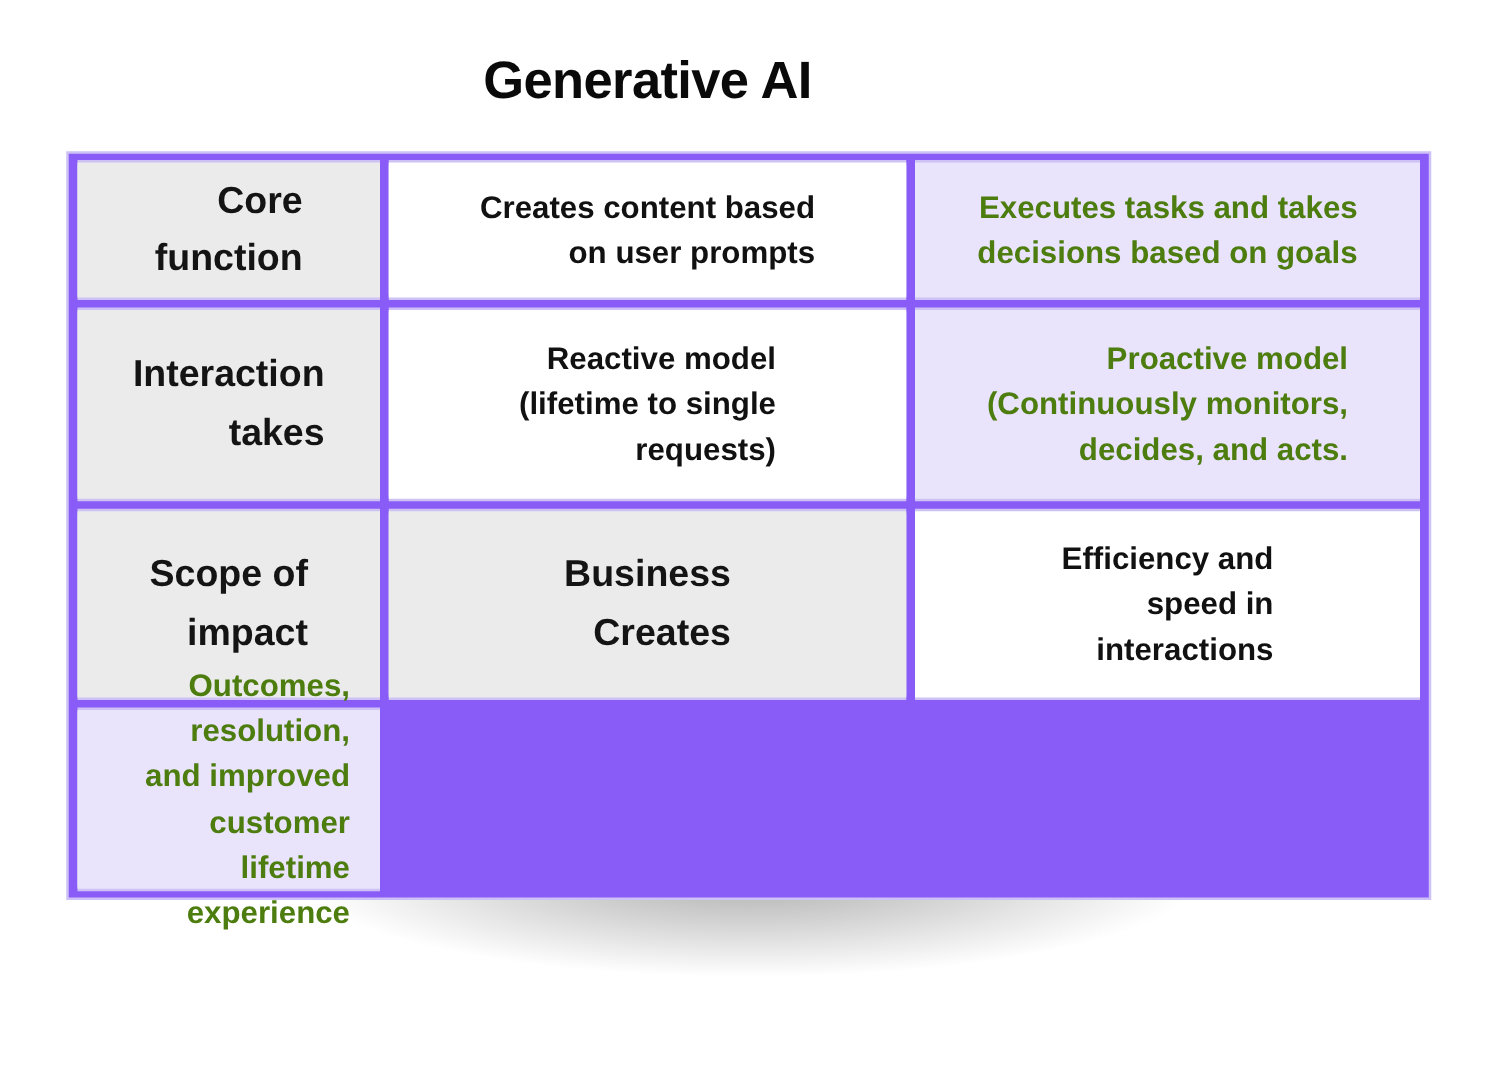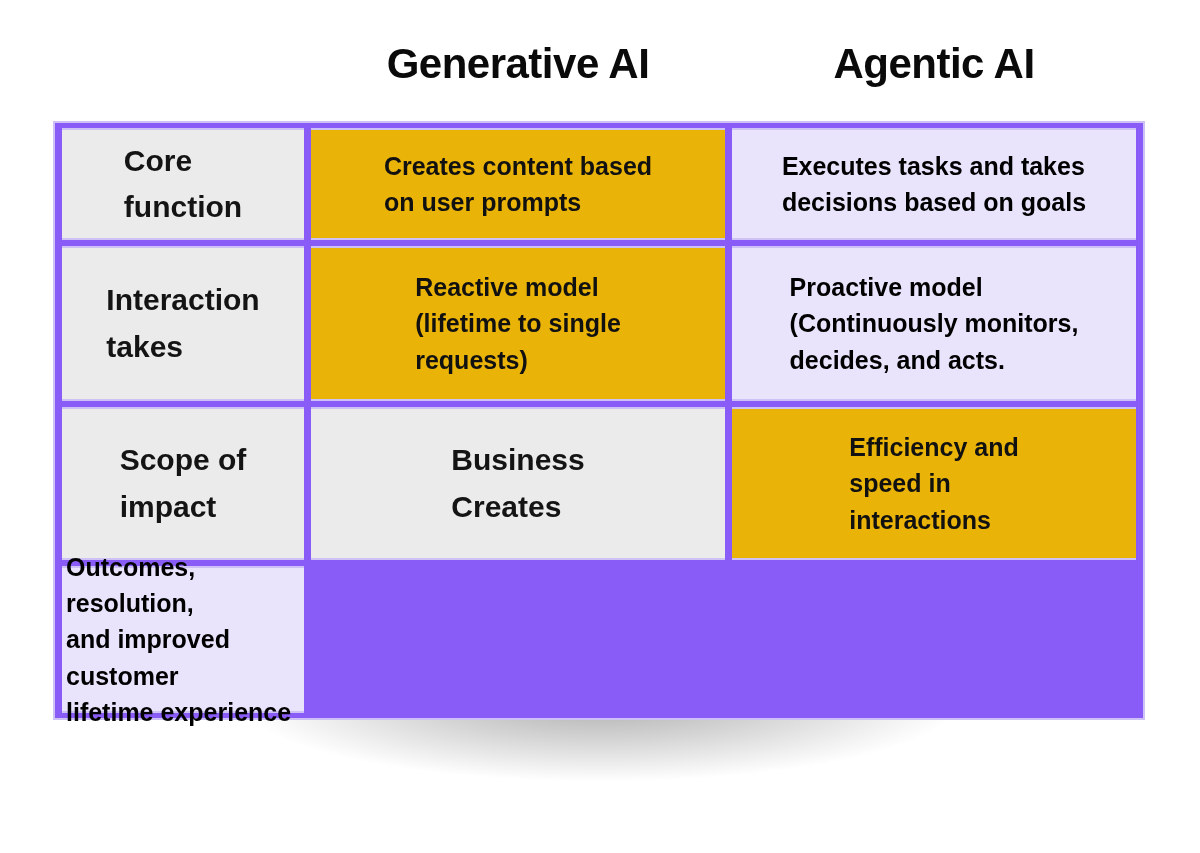--- a/index.html
+++ b/index.html
@@ -36,40 +36,39 @@
     grid-template-columns: 242px 414px 404px;
     grid-template-rows: 108px 151px 149px 143px;
     column-gap: 7px; row-gap: 10px;
     padding: 7px;
     background: #8a5cf7;
     box-shadow: 0 0 0 2px #cdc1f5;
   }
 
   .cell {
     display: flex; align-items: center; justify-content: center;
-    text-align: left;
+    text-align: right;
     white-space: pre-line;
     font-weight: 700;
     box-shadow: 0 2px 0 0 #cdc1f5, 0 -2px 0 0 #cdc1f5;
-    padding: 4px 4px;
+    padding: 4px 24px;
   }
   .cell.label   { background: #ebebeb; font-size: 30px; line-height: 1.55; color: #141414; }
-  .cell.gen     { background: #eab308; font-size: 25px; line-height: 1.45; color: #111111; }
-  .cell.agent   { background: #e9e3fb; font-size: 25px; line-height: 1.45; color: #000000; }
+  .cell.gen     { background: #ffffff; font-size: 25px; line-height: 1.45; color: #111111; }
+  .cell.agent   { background: #e9e3fb; font-size: 25px; line-height: 1.45; color: #4d7c0f; }
 </style>
 </head>
 <body>
 
 <div class="stage">
 
   <div class="table-shadow"></div>
 
   <div class="col-headers">
     <div class="col-header gen">Generative AI</div>
-    <div class="col-header agent">Agentic AI</div>
   </div>
 
   <div class="cmp-table">
 
     <div class="cell label">Core
 function</div>
     <div class="cell gen">Creates content based
 on user prompts</div>
     <div class="cell agent">Executes tasks and takes
 decisions based on goals</div>

